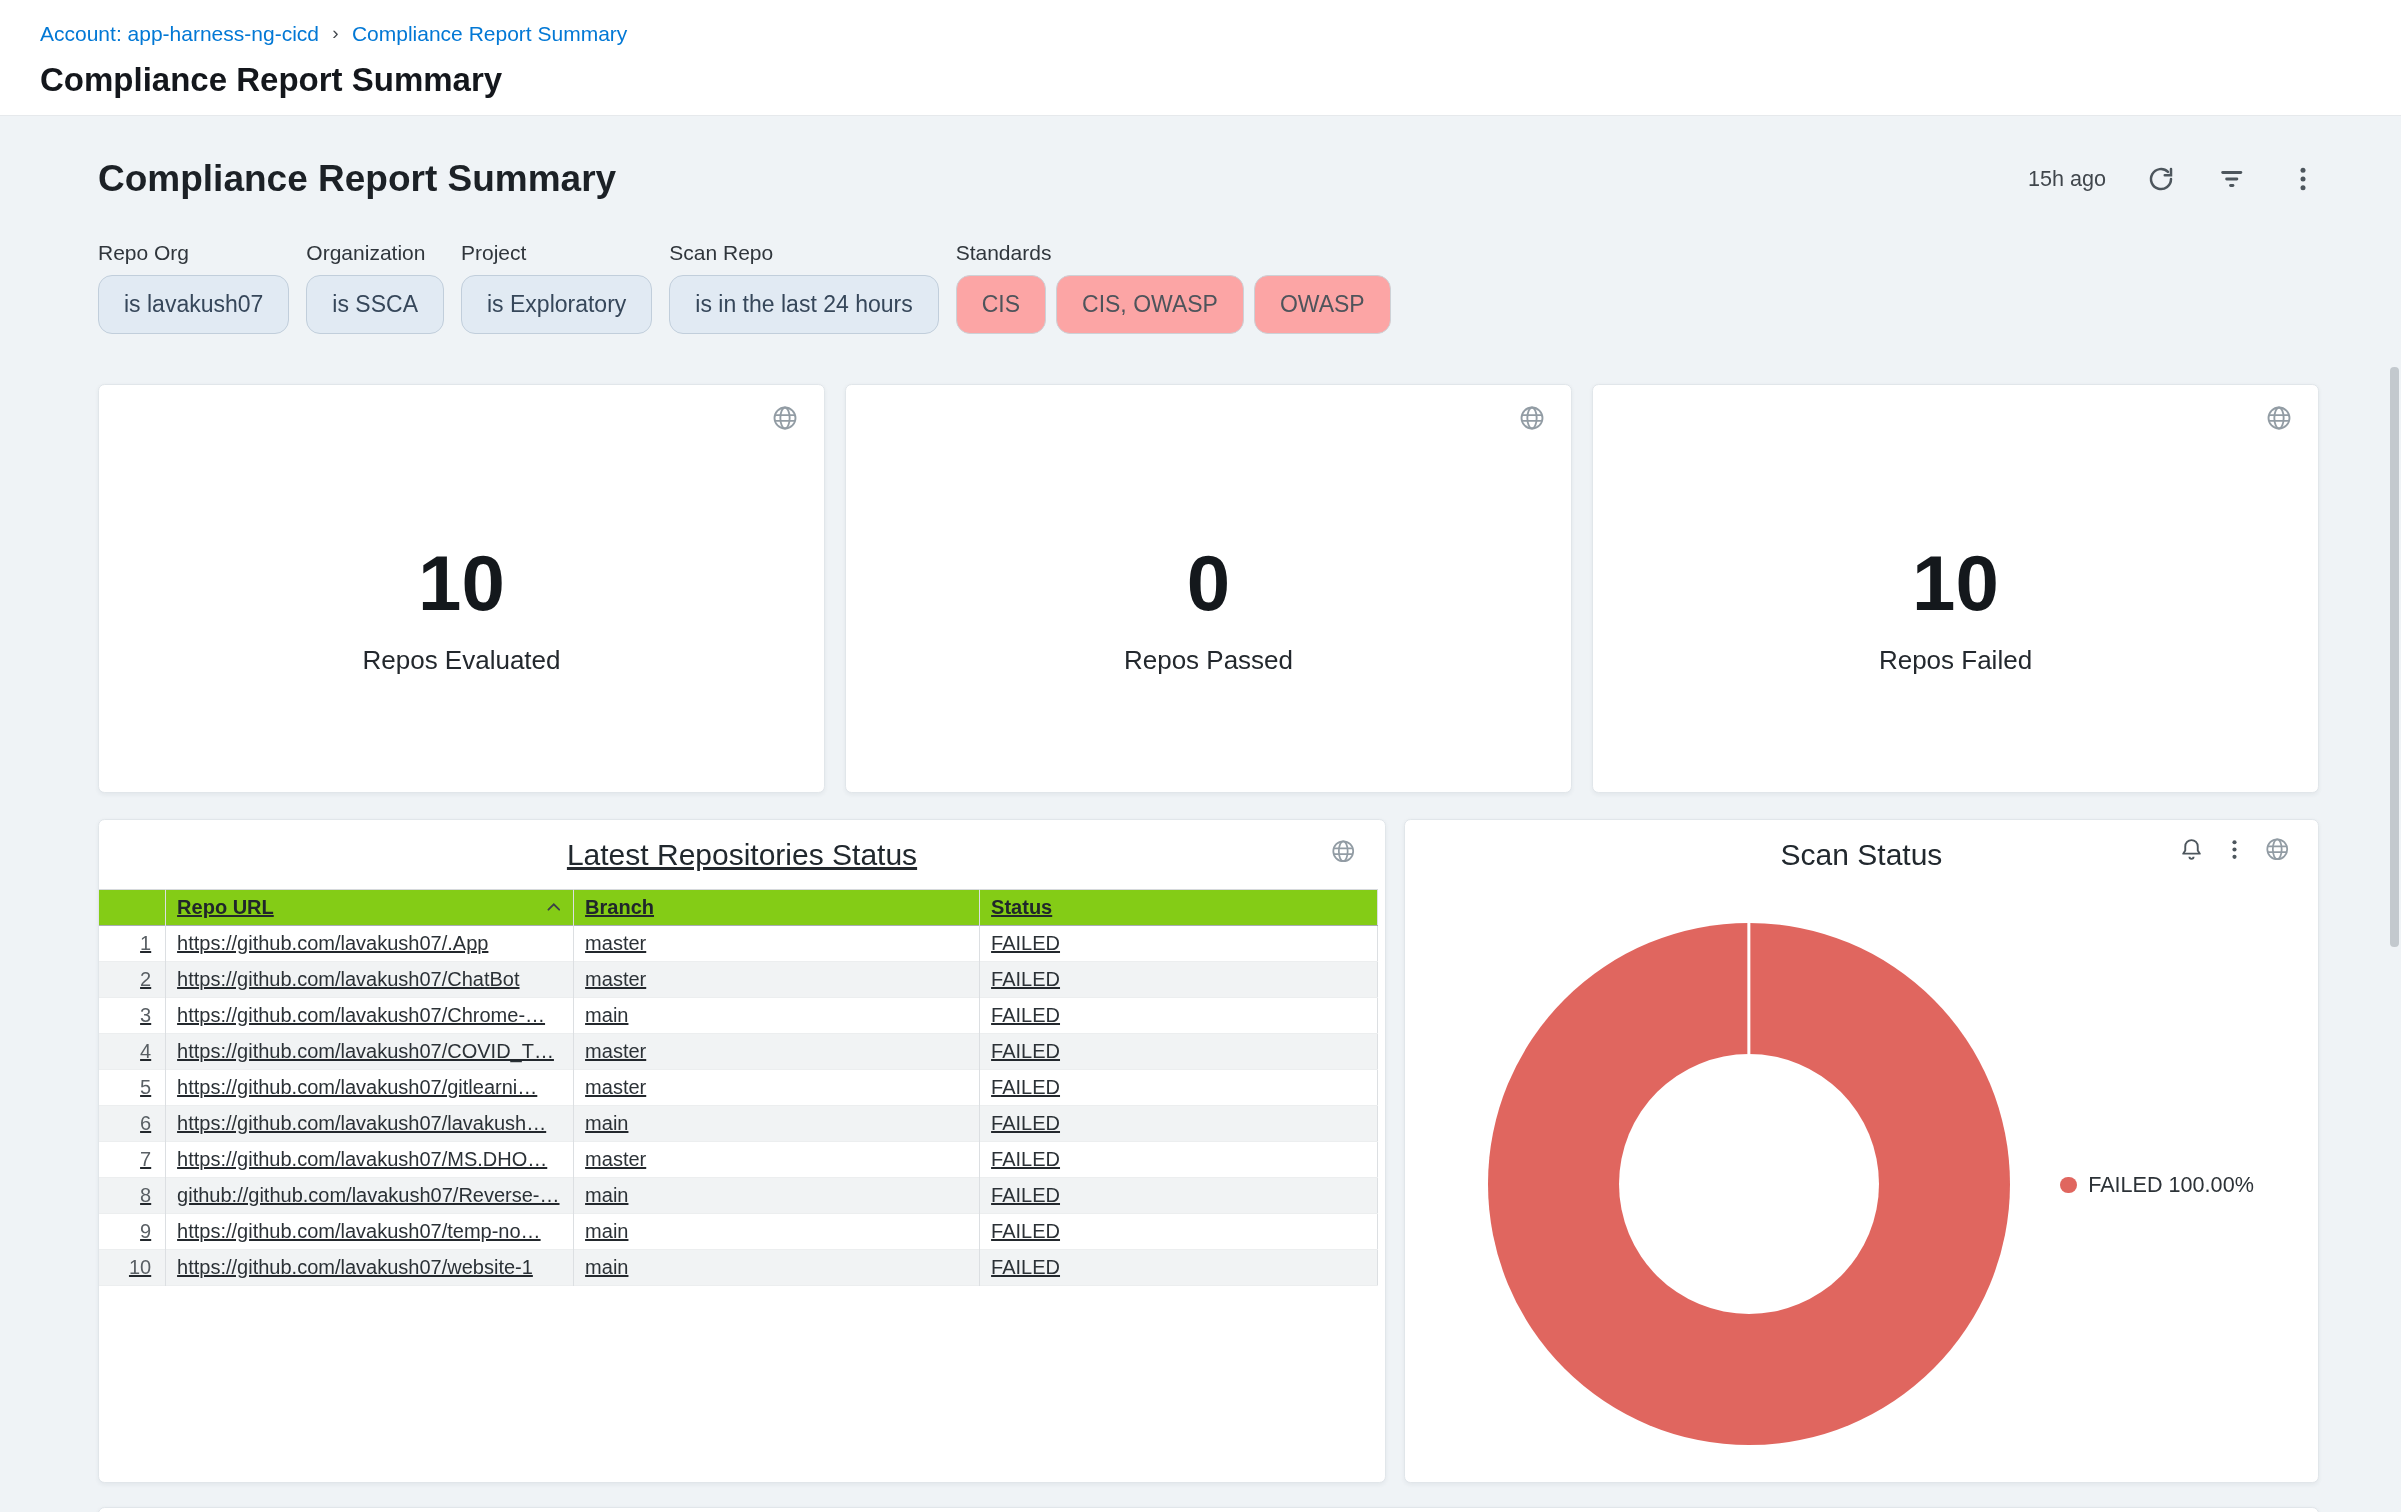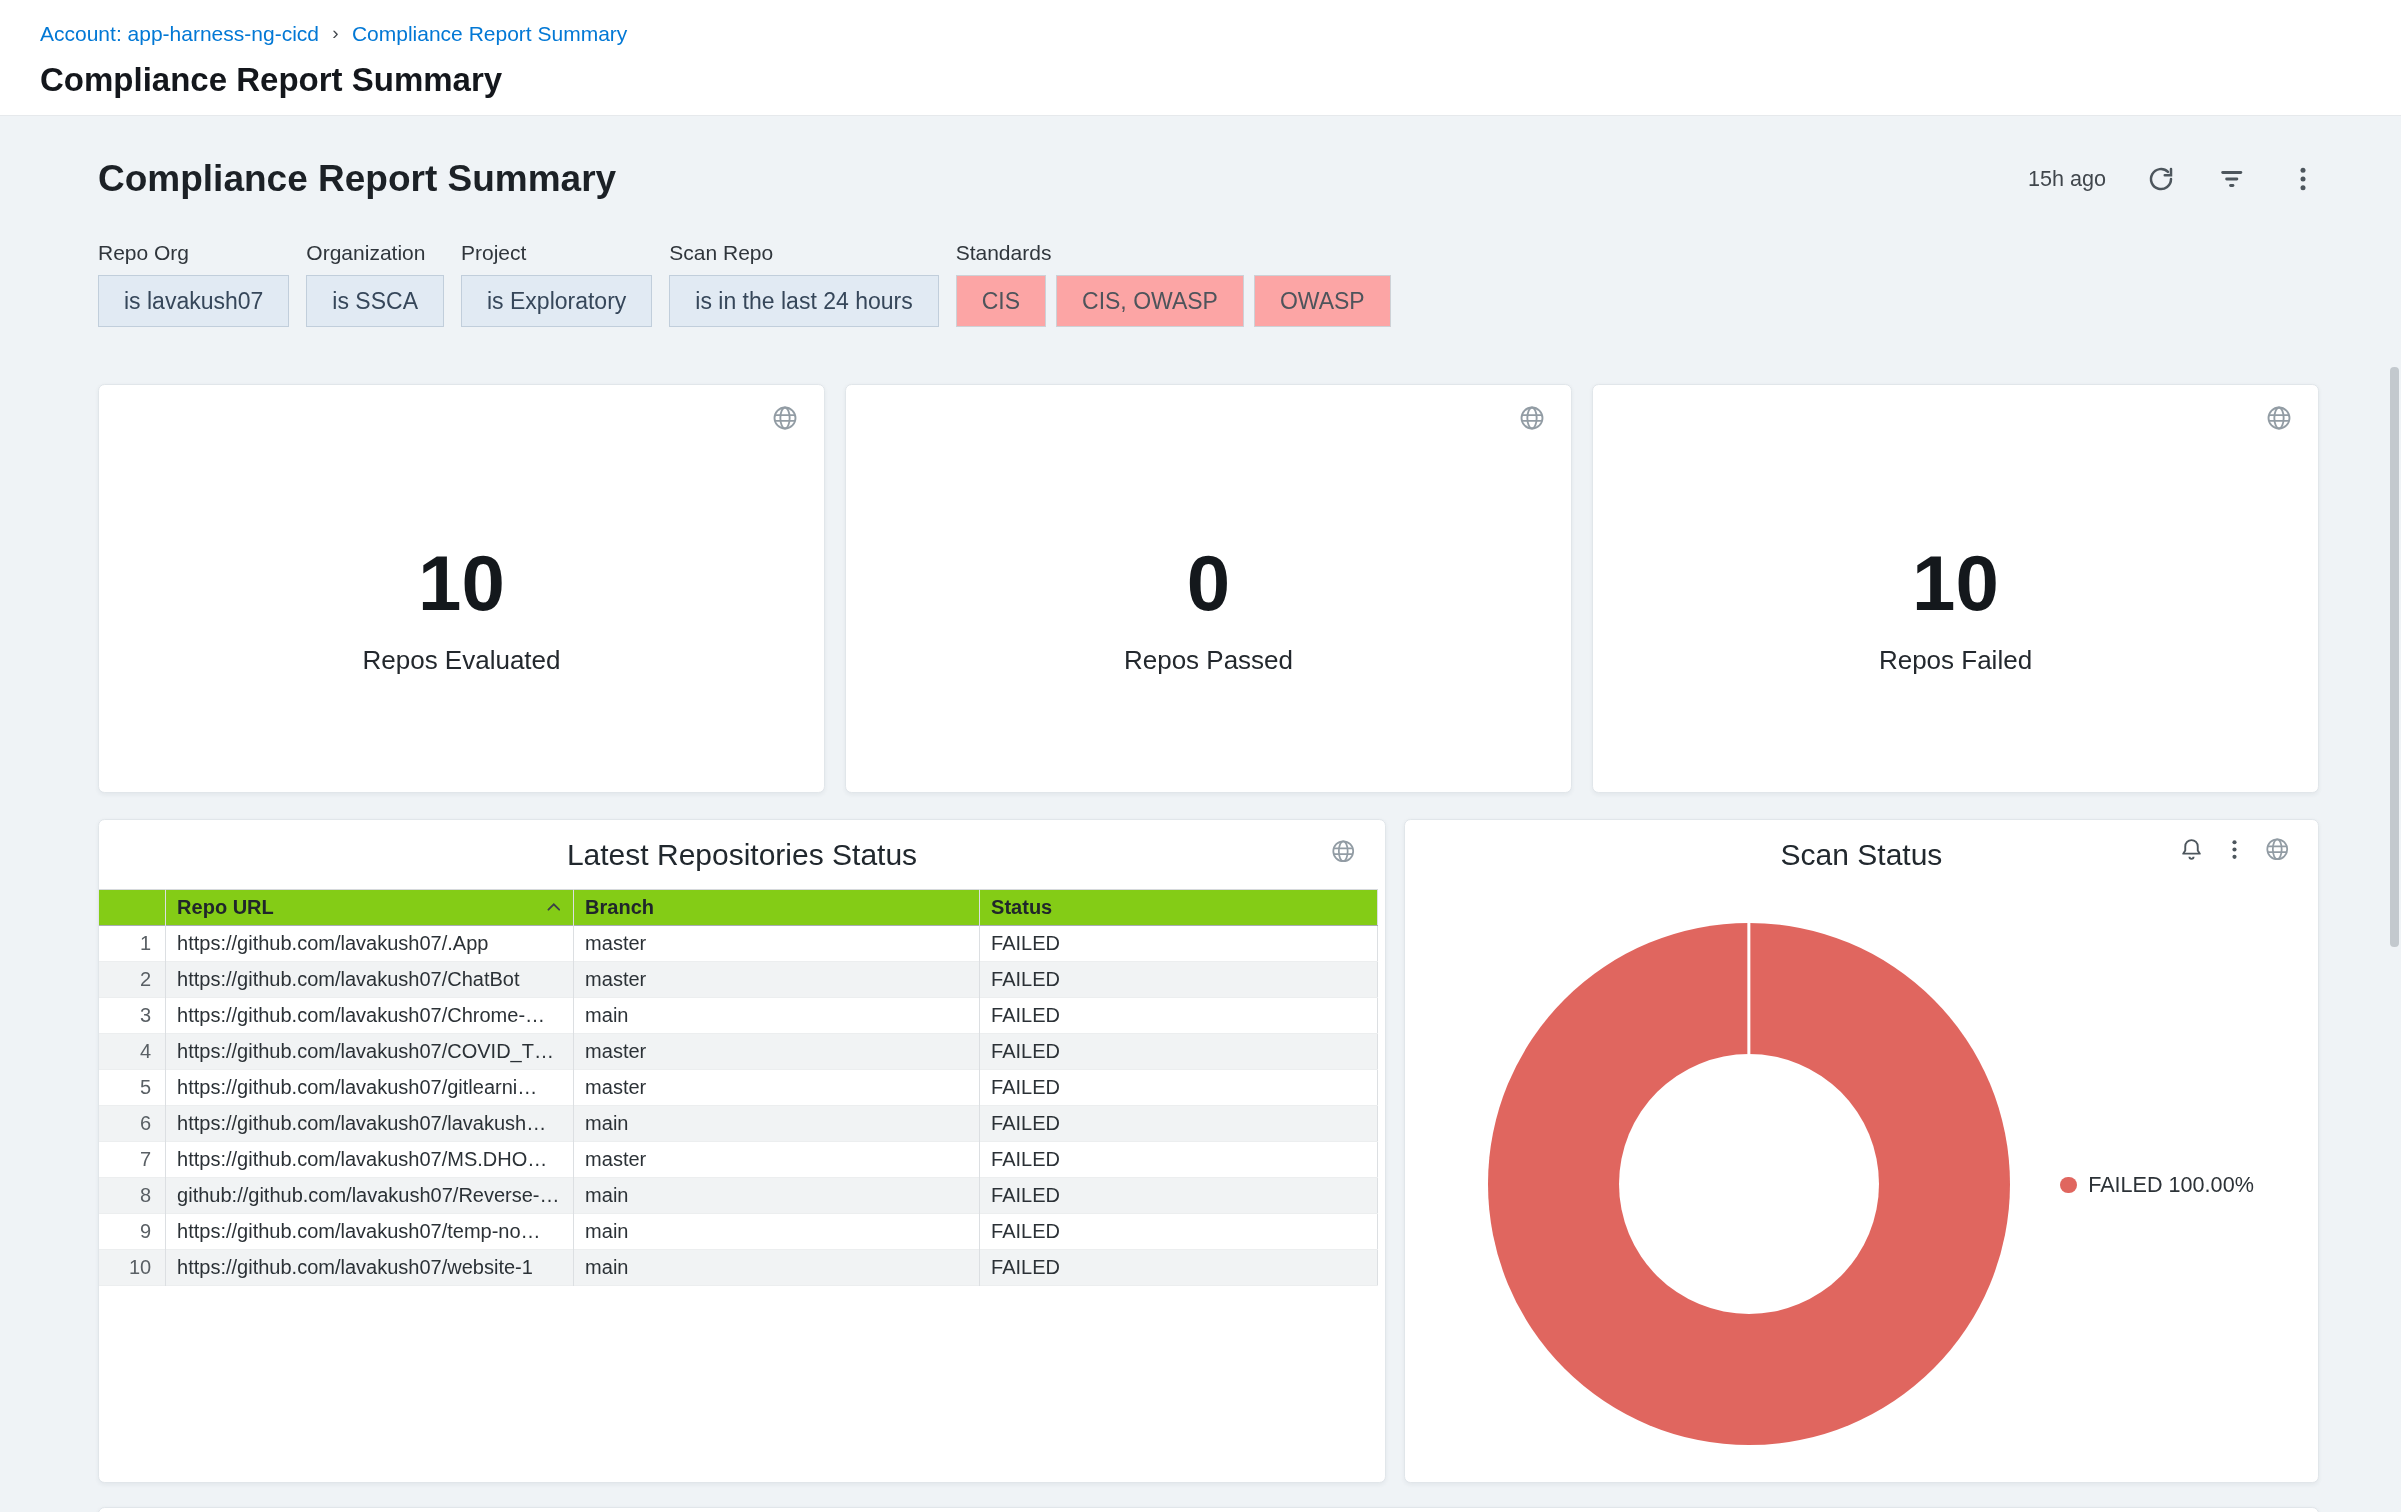--- a/index.html
+++ b/index.html
@@ -33,22 +33,22 @@
   .dash-title { font-size:37px; font-weight:600; color:#1c2126; }
   .dash-actions { margin-left:auto; display:flex; align-items:center; gap:38px; }
   .refresh-time { font-size:21.6px; color:#40464c; }
   .icon-btn { width:33px; height:33px; display:flex; align-items:center; justify-content:center; }
 
   
   .filters { position:absolute; top:124px; left:0; display:flex; gap:17px; }
   .filter-group .flabel { font-size:21px; color:#30363c; margin-bottom:10px; line-height:24px; }
   .chips { display:flex; gap:10px; }
   .chip {
-    height:52px; padding:0 25px; display:flex; align-items:center;
-    font-size:23px; border-radius:0; white-space:nowrap;
+    height:59px; padding:0 25px; display:flex; align-items:center;
+    font-size:23px; border-radius:14px; white-space:nowrap;
   }
   .chip.active { background:#e1eaf3; border:0.8px solid #c1cedb; color:#36475a; font-weight:500; }
   .chip.plain  { background:#fca5a5; border:0.8px solid #cdd1d6; color:#4e545b; }
 
   
   .panel {
     background:#ffffff;
     border:0.8px solid #e1e6ea;
     border-radius:6.6px;
     box-shadow:0 1.7px 4.1px rgba(30,50,70,.06);
@@ -58,21 +58,21 @@
   .panel-title { text-align:center; font-size:30px; font-weight:500; color:#21282e; padding-top:17.4px; line-height:35px; }
 
   
   .stat-row { position:absolute; top:267px; left:0; right:0; display:flex; gap:20px; }
   .stat-card { flex:1; height:409px; display:flex; flex-direction:column; align-items:center; justify-content:center; }
   .stat-value { font-size:78px; font-weight:600; color:#14181c; line-height:1; margin-top:43px; }
   .stat-label { margin-top:23px; font-size:26px; color:#23282d; }
 
   
   .bottom-row { position:absolute; top:702px; left:0; right:0; display:flex; gap:18px; }
-  .table-card { width:1288px; height:664px; }
+  .table-card { width:1288px; height:664px;text-decoration:underline; }
   .scan-card  { flex:1; height:664px; }
 
   
   .table-wrap { margin-top:16.6px; margin-right:7.5px; }
   table { width:100%; border-collapse:collapse; font-size:20px; color:#2b3136; table-layout:fixed; border-right:0.8px solid #dcdfe2; }
   th, td { height:36px; padding:0 11.6px; border-left:0.8px solid #dcdfe2; overflow:hidden; white-space:nowrap; text-overflow:ellipsis; text-align:left; }
   th { height:36px; font-weight:700; color:#20262b; }
   .c-num { width:66px; text-align:right; color:#5a6065; border-left:none; padding-right:13.3px; }
   .c-repo { width:408px; }
   .c-branch { width:406px; }

